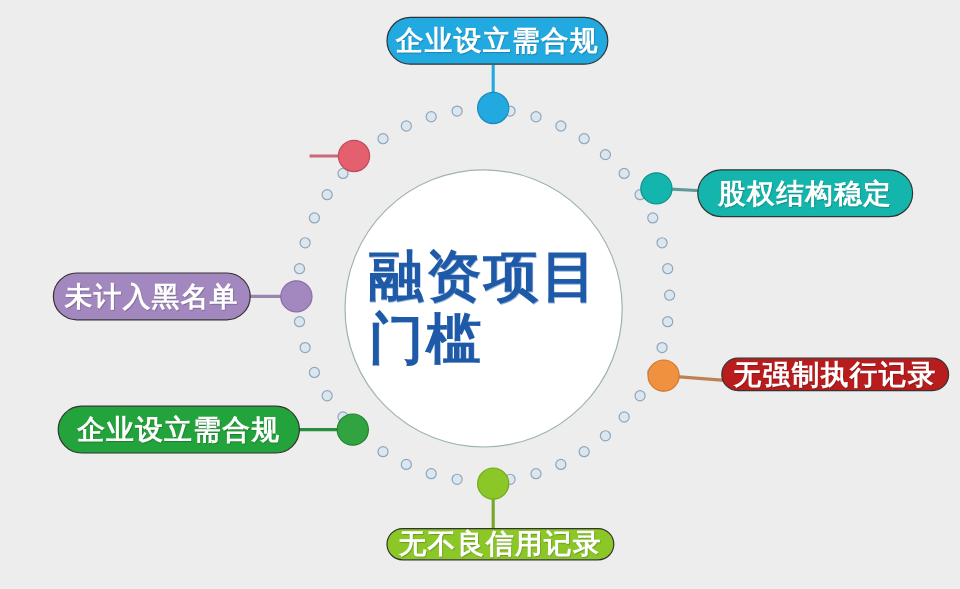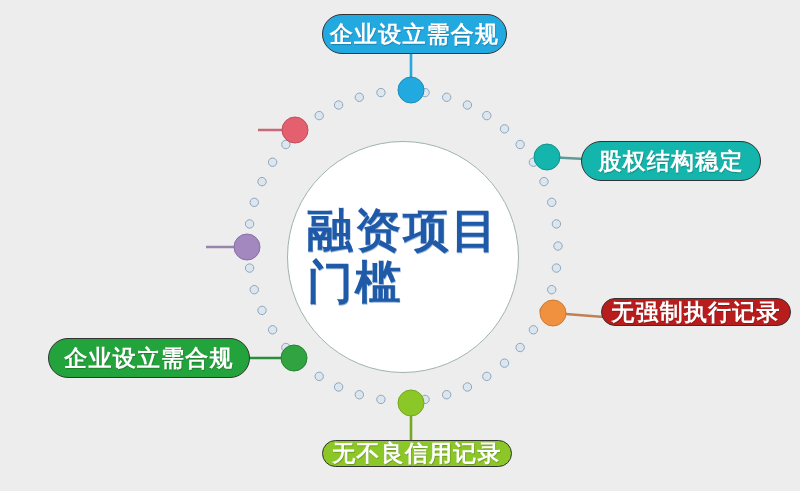--- a/index.html
+++ b/index.html
@@ -151,18 +151,19 @@
       <circle cx="547" cy="157" r="13" fill="#14b5ac" stroke="#0f938c" stroke-width="1"></circle>
     </g>
   </svg>
 
   <div class="hub">
     <div class="hub-text">融资项目
 门槛</div>
   </div>
 
   <div class="pill pill-top">企业设立需合规</div>
+  <div class="pill pill-left">未计入黑名单</div>
   <div class="pill pill-lowerleft">企业设立需合规</div>
   <div class="pill pill-bottom">无不良信用记录</div>
   <div class="pill pill-lowerright">无强制执行记录</div>
   <div class="pill pill-upperright">股权结构稳定</div>
 
 </div>
 
 </body></html>

